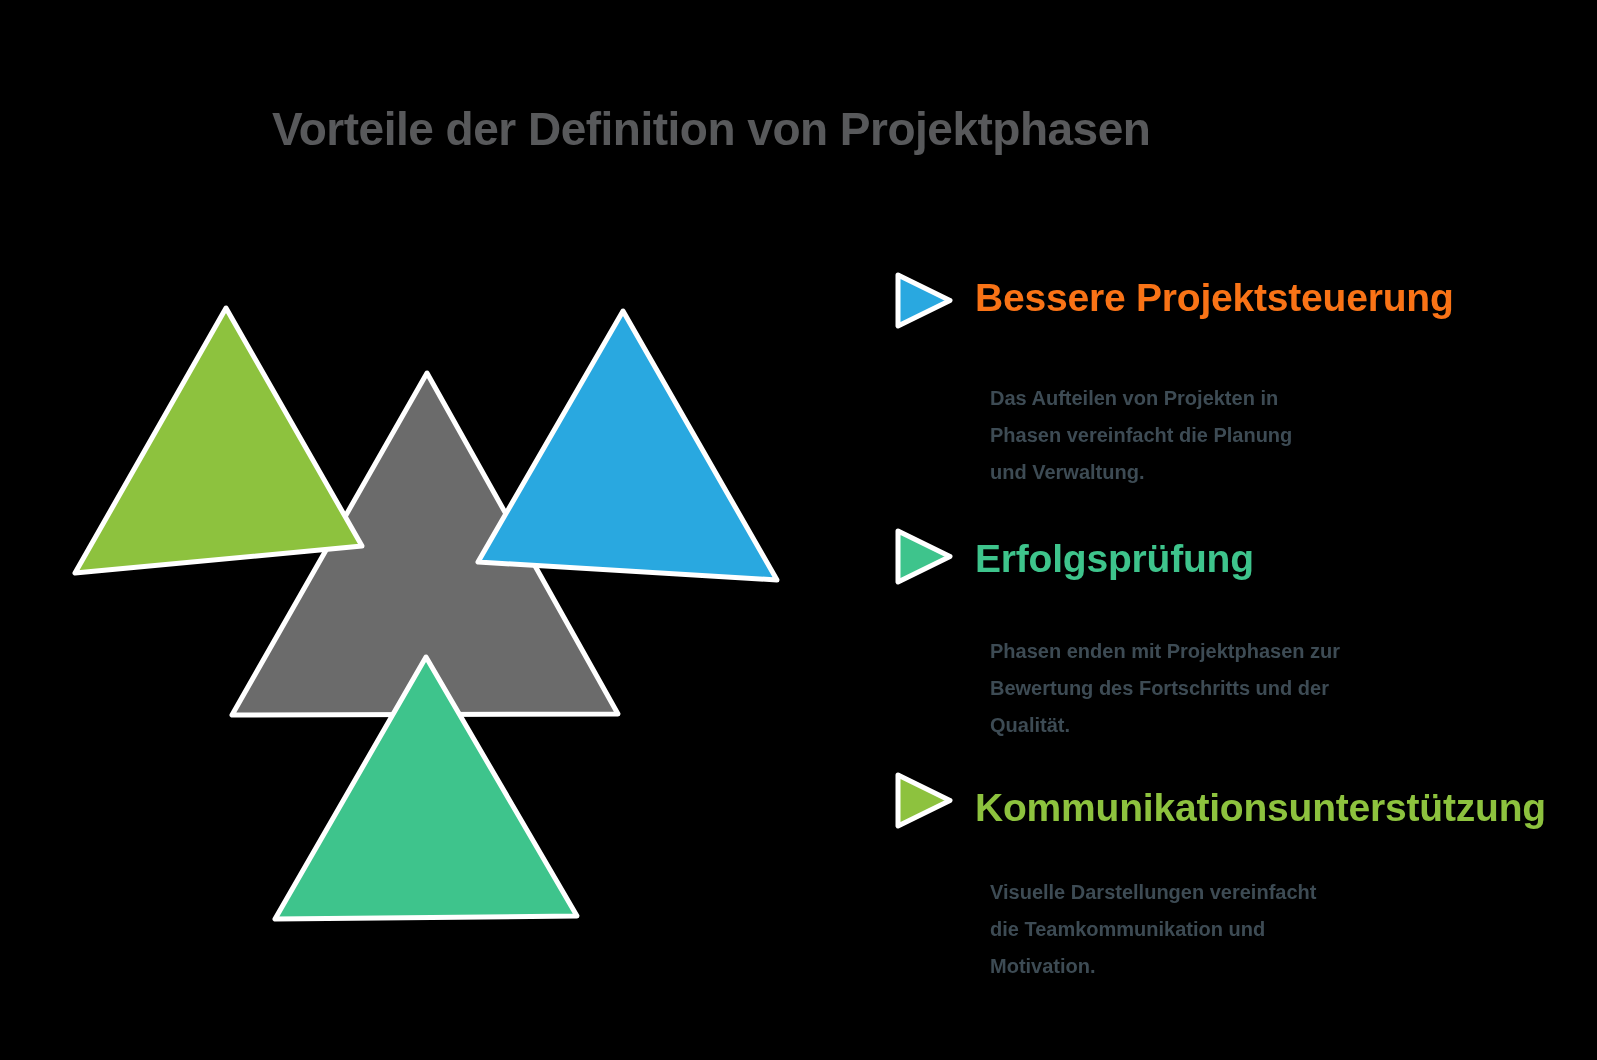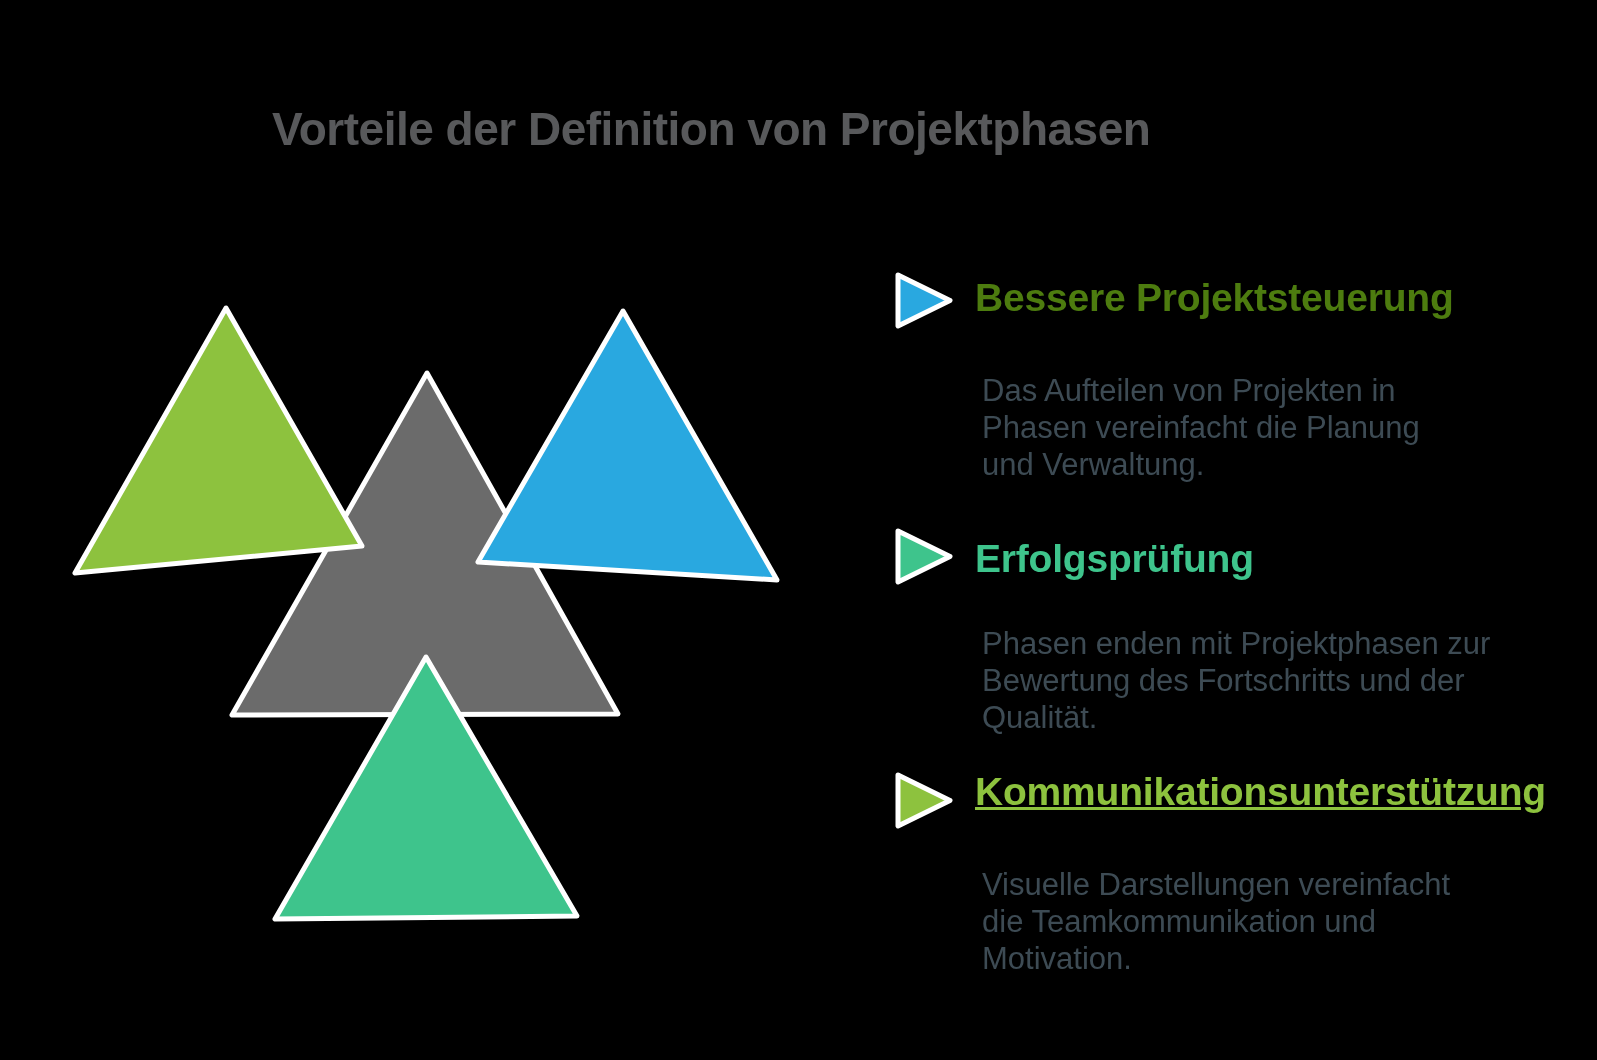--- a/index.html
+++ b/index.html
@@ -48,39 +48,40 @@
     top: 0;
     margin: 0;
     font-size: 39px;
     font-weight: bold;
     letter-spacing: -0.2px;
     white-space: nowrap;
   }
   .benefit-body {
     position: absolute;
     left: 84px;
-    margin: 6px;
+    margin: 14px;
     width: 520px;
-    font-size: 31px;
+    font-size: 20px;
     line-height: 37px;
     color: #3d4b54;
     white-space: pre-line;
+    font-weight: bold;
   }
-  .hc-blue   { color: #4d7c0f; text-align: center; }
+  .hc-blue   { color: #f97316; text-align: center; }
   .hc-green  { color: #3ec48c; }
   .hc-lime   { color: #8dc23e; }
   
   #section-1 { top: 269px; }
   #section-1 .benefit-heading { top: 7px; }
   #section-1 .benefit-body    { top: 97px; }
   #section-2 { top: 525px; }
   #section-2 .benefit-heading { top: 12px; }
   #section-2 .benefit-body    { top: 94px; }
   #section-3 { top: 769px; }
-  #section-3 .benefit-heading { top: 1px; text-decoration: underline; }
+  #section-3 .benefit-heading { top: 17px; }
   #section-3 .benefit-body    { top: 91px; }
 </style>
 </head>
 <body>
 
 <div class="canvas">
 
   <h1 class="page-title">Vorteile der Definition von Projektphasen</h1>
 
   <svg class="triangle-stage" viewBox="0 0 1597 1060">

